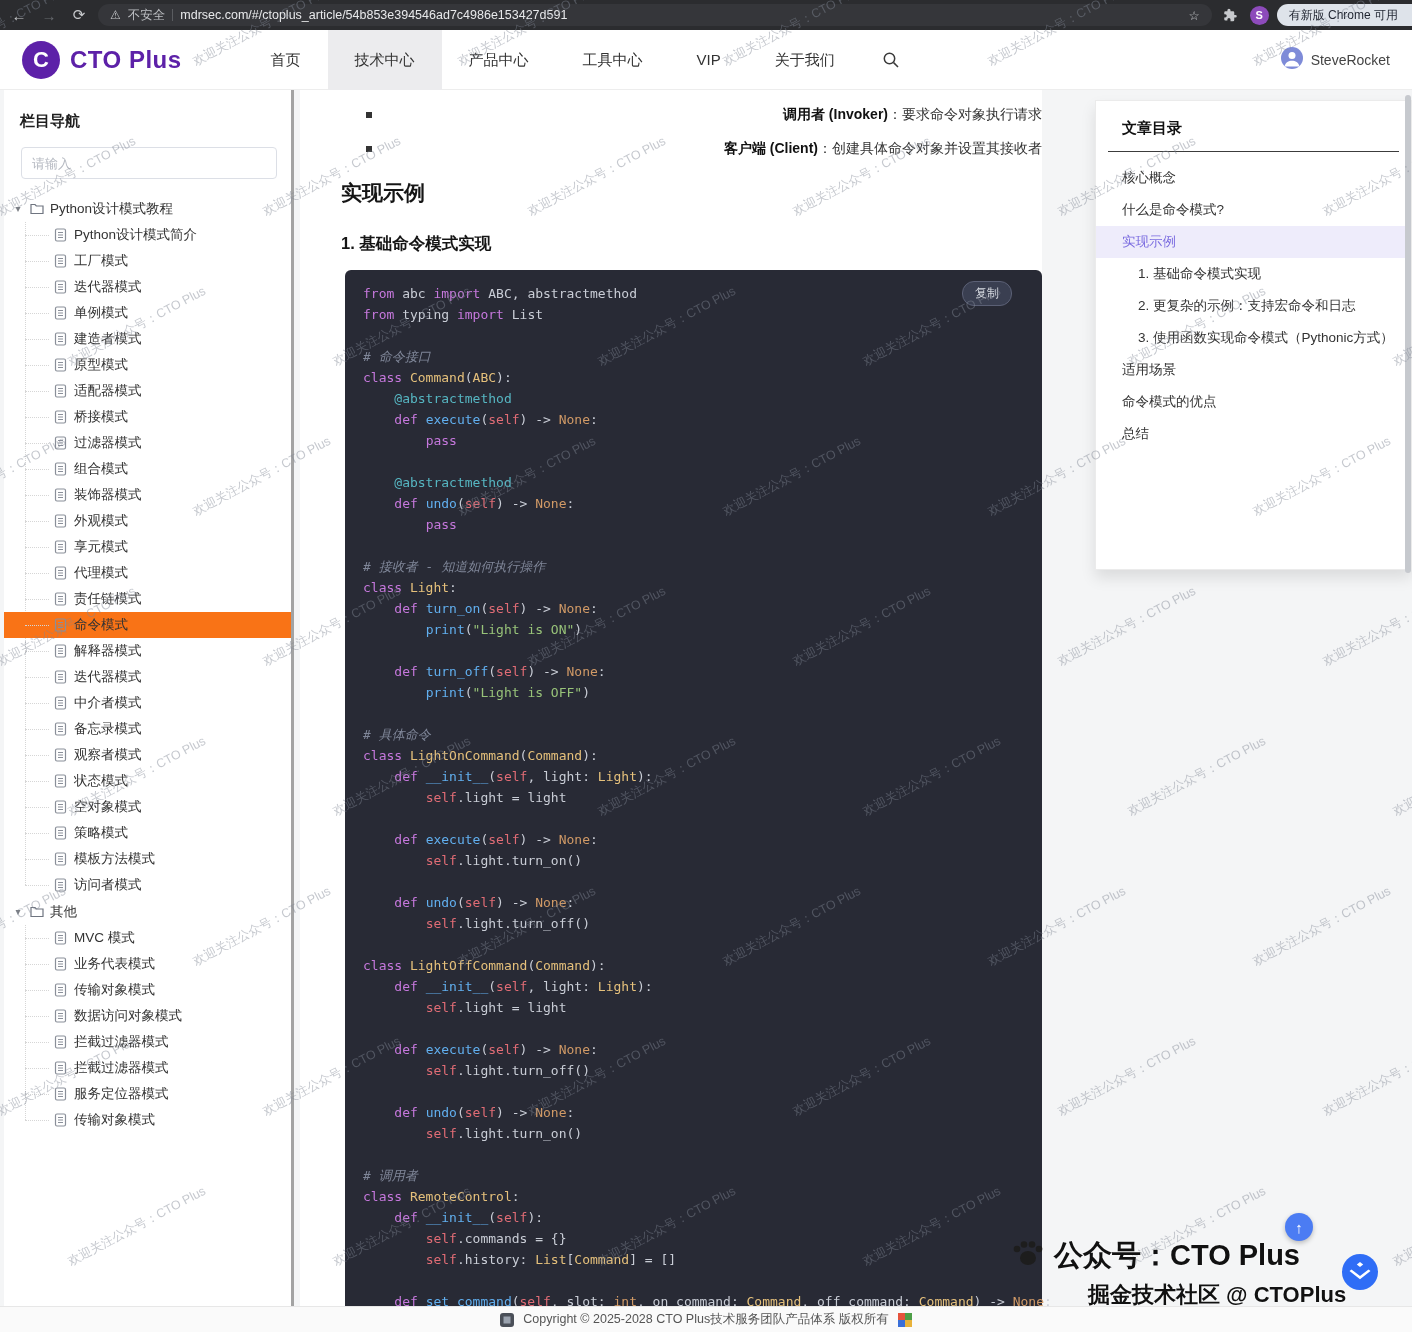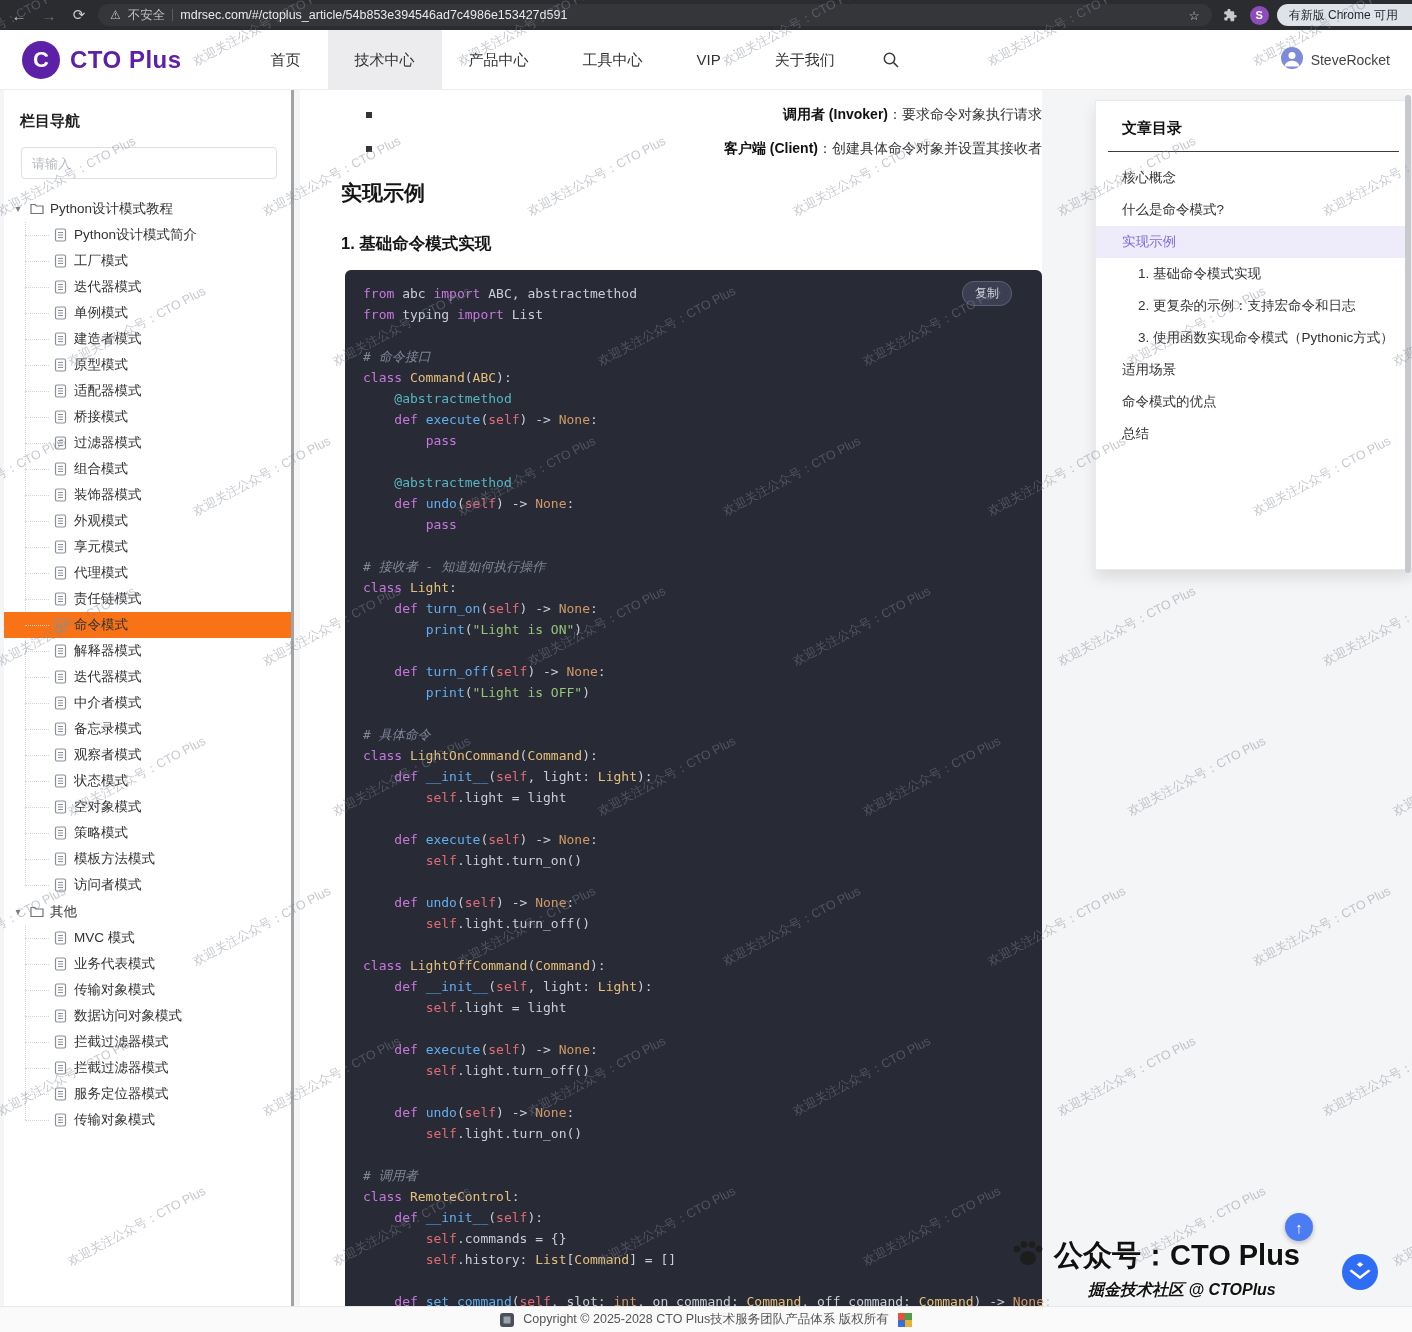--- a/index.html
+++ b/index.html
@@ -87,21 +87,21 @@
   .footer { position:absolute; left:0; right:0; bottom:0; height:26px; background:#fafafa; border-top:1px solid #e7e7e7;
     display:flex; align-items:center; justify-content:center; gap:9px; font-size:12.5px; color:#555; z-index:30; }
   .footer-icon { display:flex; align-items:center; }
 
   
   .wm-layer { position:absolute; inset:0; z-index:40; pointer-events:none; overflow:hidden; }
   .wm { position:absolute; font-size:12.5px; color:rgba(128,135,148,.46); transform:rotate(-28deg); white-space:nowrap; }
   .brand-overlay { position:absolute; left:1012px; top:1236px; z-index:45; color:#111; pointer-events:none;
     text-shadow:0 0 3px rgba(255,255,255,.8); }
   .brand-line1 { display:flex; align-items:center; gap:10px; font-size:29px; font-weight:bold; }
-  .brand-line2 { font-size:16px; font-weight:bold; margin:4px 0 0 76px;font-style:italic; }
+  .brand-line2 { font-size:22px; font-weight:bold; margin:4px 0 0 76px; }
   .scroll-top { position:absolute; left:1285px; top:1213px; width:28px; height:28px; border-radius:50%;
     background:#4b7cf3; color:#fff; font-size:15px; display:flex; align-items:center; justify-content:center;
     z-index:46; cursor:pointer; box-shadow:0 2px 5px rgba(0,0,0,.25); border:none; }
   .corner-avatar { position:absolute; left:1342px; top:1254px; z-index:46; cursor:pointer; }
   .page-scrollbar { position:absolute; right:1px; top:95px; width:6px; height:478px; background:#c6c9ce;
     border-radius:3px; z-index:35; cursor:pointer; }
 </style>
 </head>
 <body>
 

